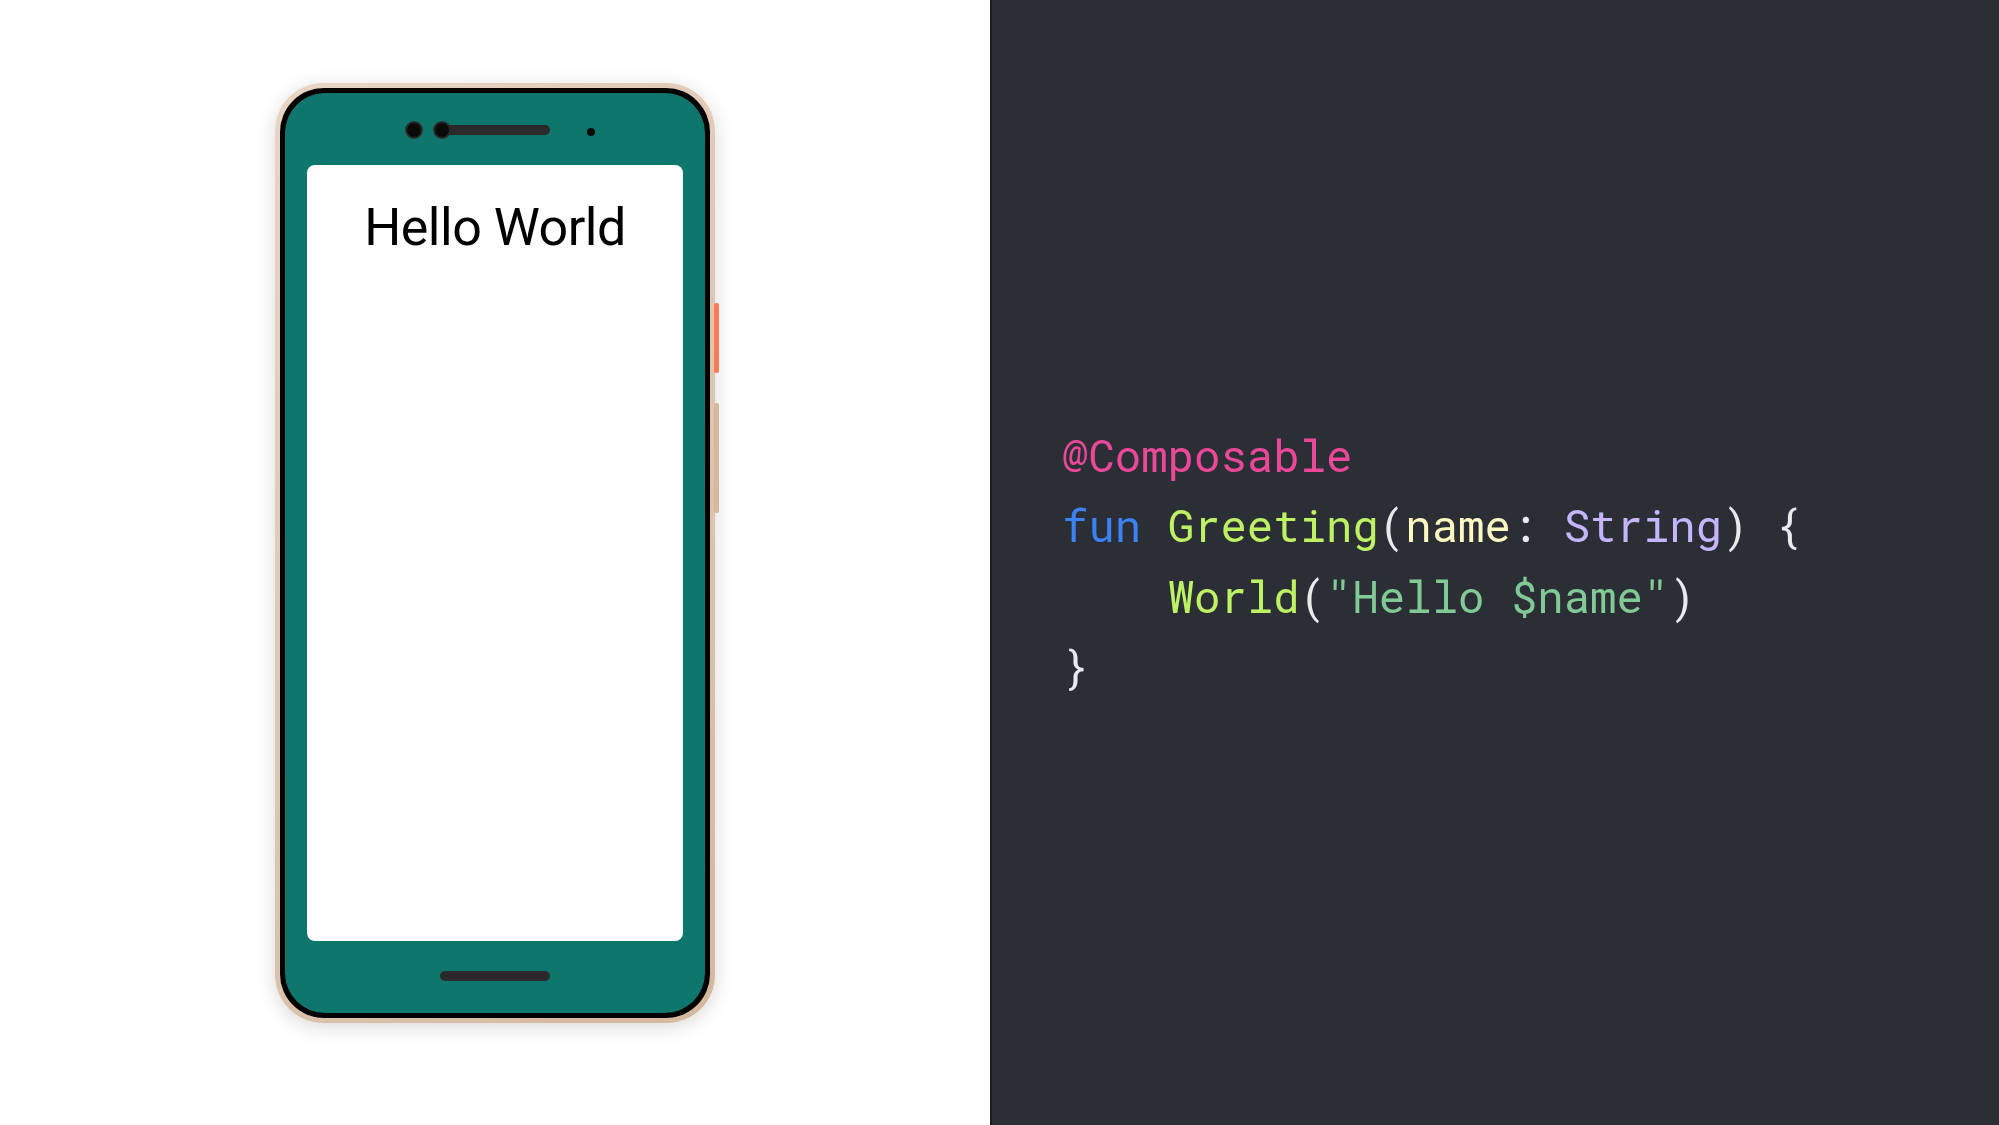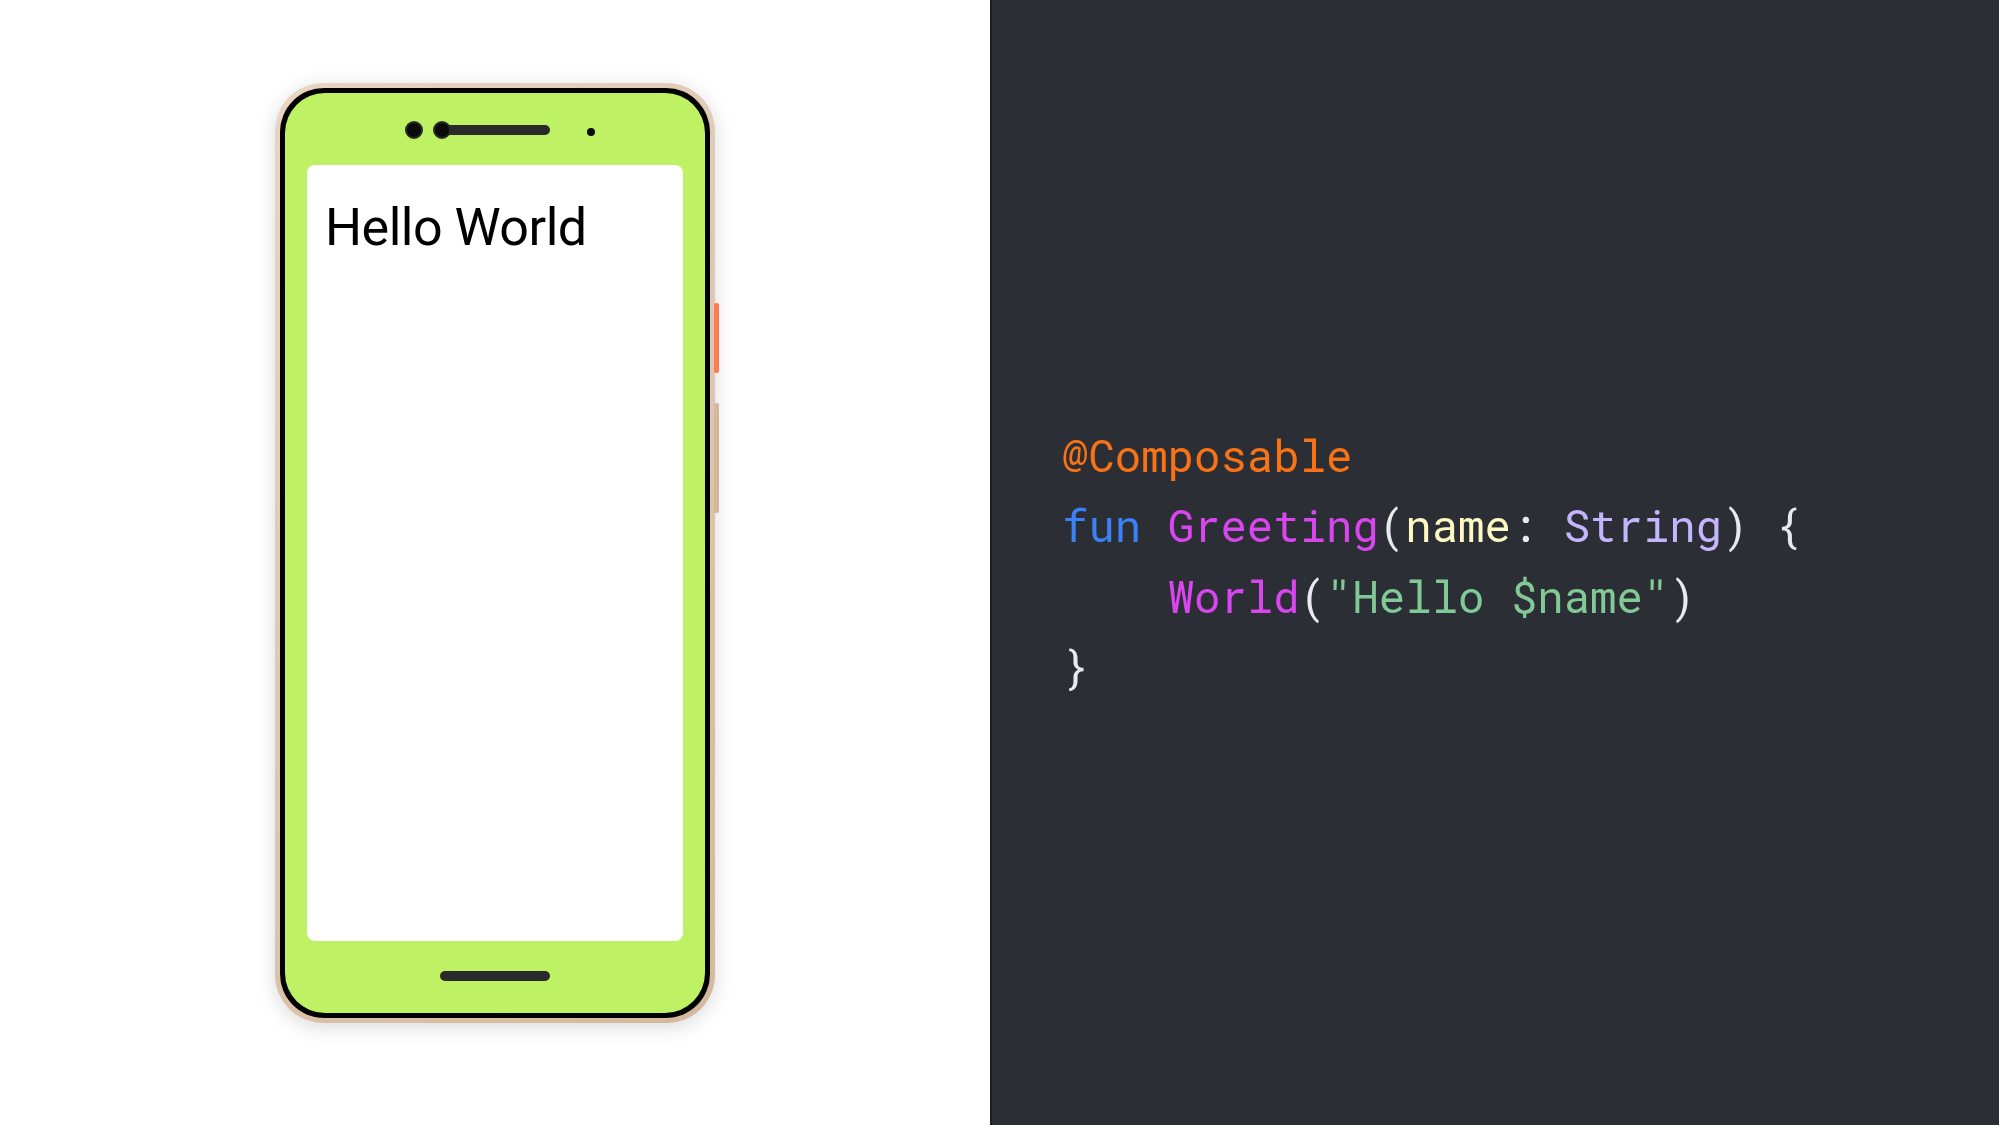--- a/index.html
+++ b/index.html
@@ -44,22 +44,23 @@
     .phone-frame {
       position: absolute;
       inset: 5px;
       background: #000000;
       border-radius: 44px;
     }
     
     .phone-bezel {
       position: absolute;
       inset: 10px;
-      background: #bef264;
+      background: #0f766e;
       border-radius: 40px;
+      text-align: center;
     }
     
     .phone-screen {
       position: absolute;
       top: 72px;
       left: 22px;
       right: 22px;
       bottom: 72px;
       background: #ffffff;
       border-radius: 8px;
@@ -157,29 +158,29 @@
     
     .code-block {
       font-family: "Roboto Mono", "Consolas", "Monaco", monospace;
       font-size: 44px;
       line-height: 1.6;
       color: #e8eaed;
       white-space: pre;
     }
     
     .annotation {
-      color: #f97316;
+      color: #ec4899;
     }
     
     .keyword {
       color: #3b82f6;
     }
     
     .function-name {
-      color: #d946ef;
+      color: #bef264;
     }
     
     .type-name {
       color: #c4b5fd;
     }
     
     .string-literal {
       color: #81c995;
     }
     

